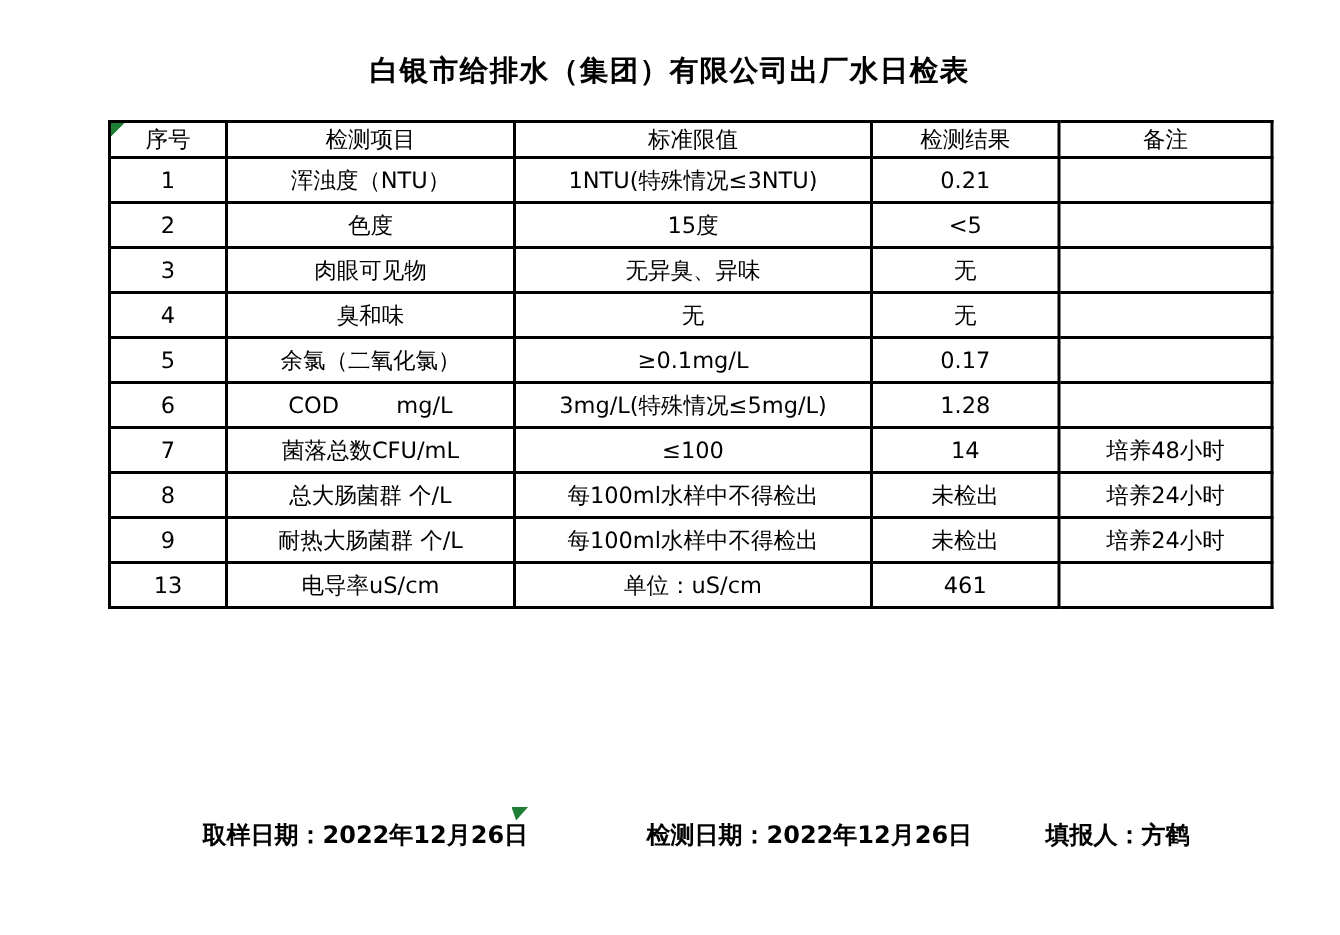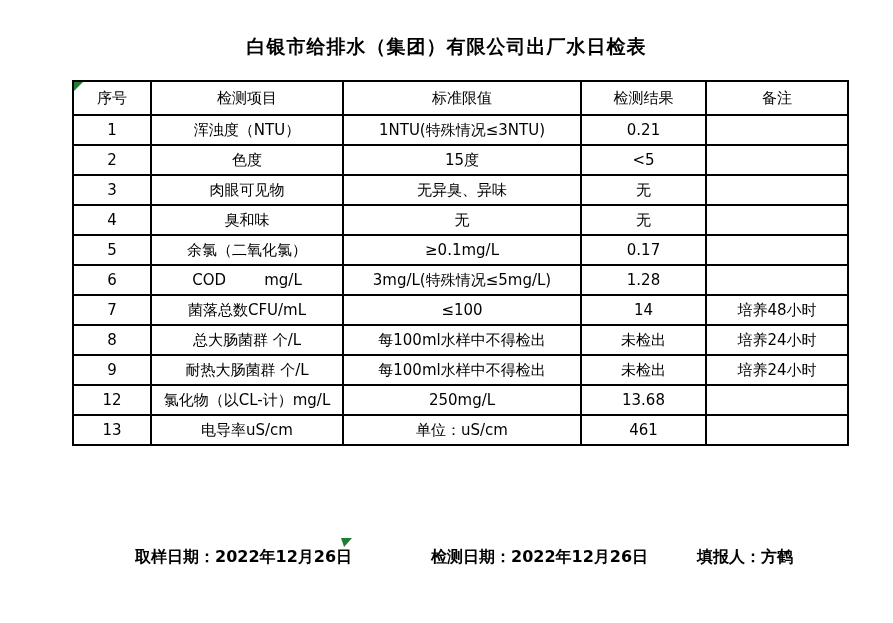--- a/index.html
+++ b/index.html
@@ -30,21 +30,21 @@
   }
   .inspection-table th, .inspection-table td {
     border: 2px solid #000000;
     text-align: center;
     vertical-align: middle;
     font-weight: normal;
     font-size: 15px;
     padding: 0 2px;
     overflow: hidden;
   }
-  .inspection-table th { height: 34px; }
+  .inspection-table th { height: 24px; }
   .inspection-table td { height: 30px; }
   .col-item { white-space: pre; }
   .corner-marker {
     position: absolute;
     left: 74px;
     top: 82px;
     width: 9px;
     height: 9px;
     clip-path: polygon(0 0, 100% 0, 0 100%);
   }
@@ -151,27 +151,20 @@
     <td class="col-remark">培养24小时</td>
   </tr>
       <tr>
     <td class="col-no">9</td>
     <td class="col-item">耐热大肠菌群 个/L</td>
     <td class="col-limit">每100ml水样中不得检出</td>
     <td class="col-result">未检出</td>
     <td class="col-remark">培养24小时</td>
   </tr>
       <tr>
-    <td class="col-no">12</td>
-    <td class="col-item">氯化物（以CL-计）mg/L</td>
-    <td class="col-limit">250mg/L</td>
-    <td class="col-result">13.68</td>
-    <td class="col-remark"></td>
-  </tr>
-      <tr>
     <td class="col-no">13</td>
     <td class="col-item">电导率uS/cm</td>
     <td class="col-limit">单位：uS/cm</td>
     <td class="col-result">461</td>
     <td class="col-remark"></td>
   </tr>
     </tbody>
 </table>
 
 <div class="corner-marker" style="background: rgb(30, 126, 52);"></div>

